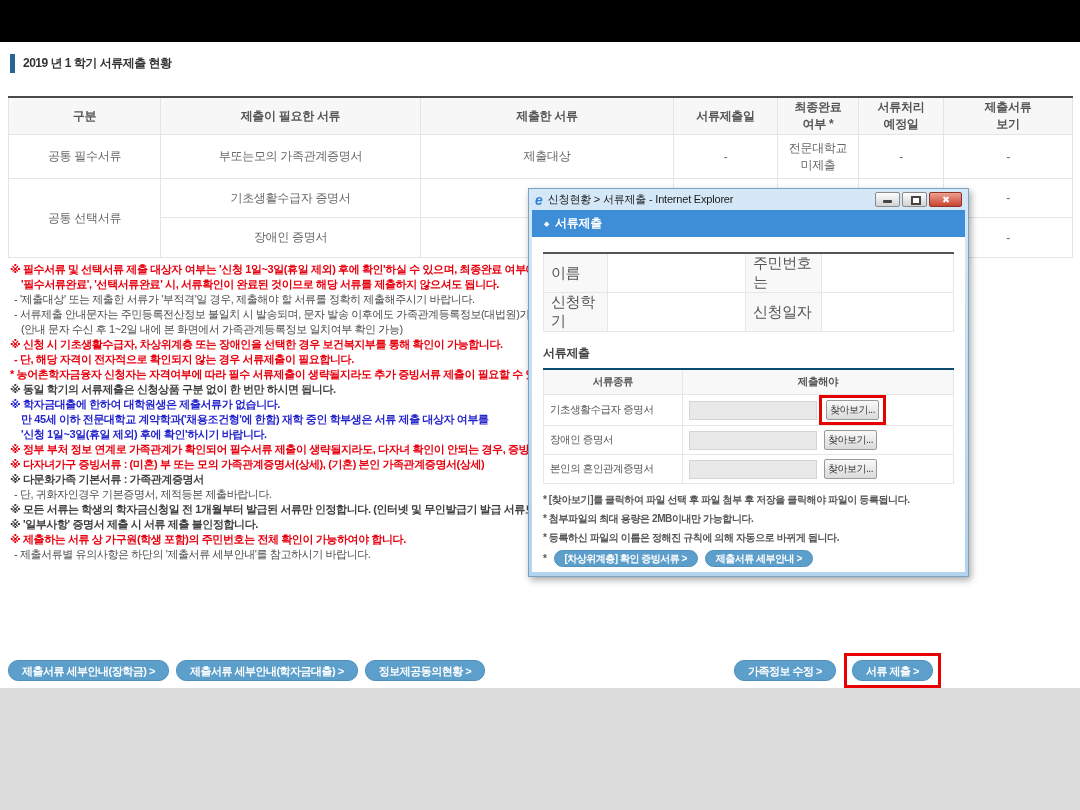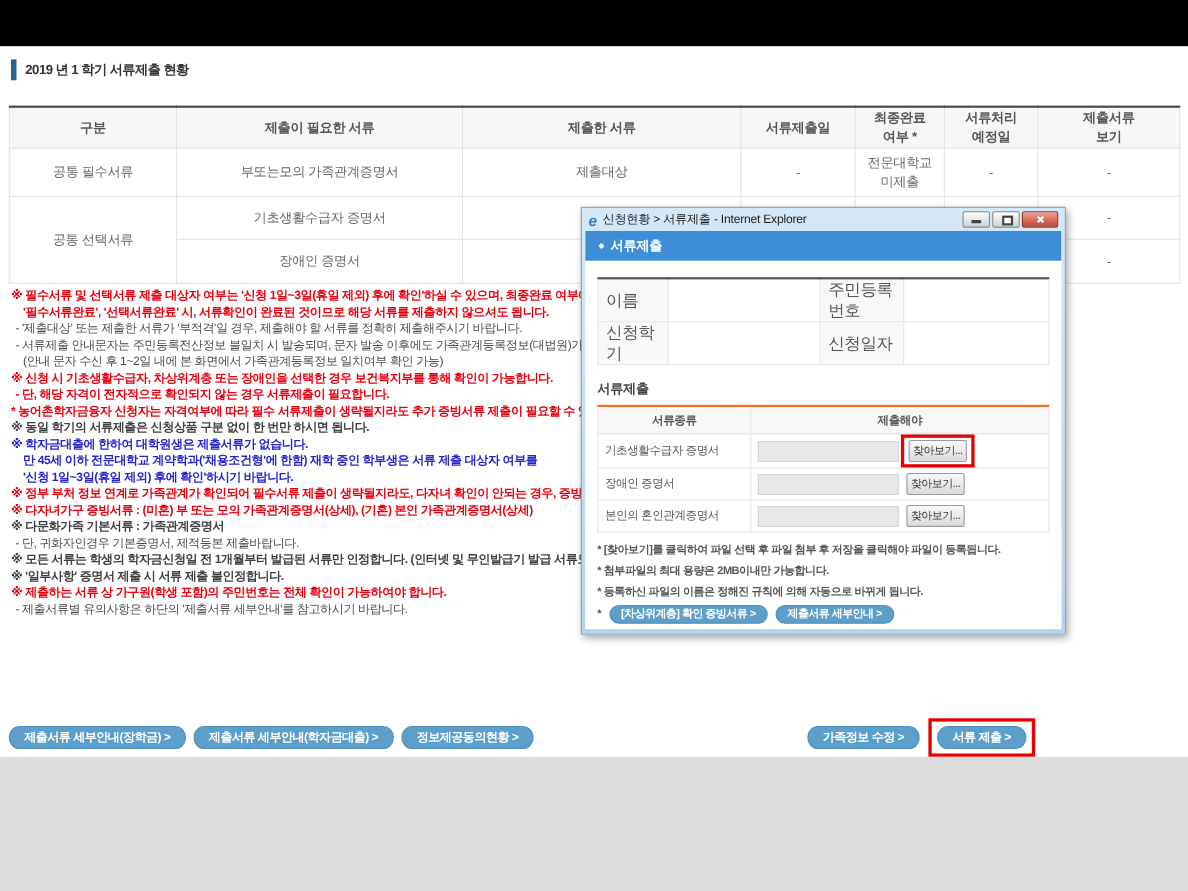--- a/index.html
+++ b/index.html
@@ -65,21 +65,21 @@
   .popup-header{height:27px;background:#3d8dd7;color:#fff;display:flex;align-items:center;gap:6px;padding:0 12px;
     font-size:12px;font-weight:bold;letter-spacing:-0.3px;}
   .popup-bullet{font-size:7px;line-height:1;}
   .popup-content{padding:15px 11px 0;}
 
   .info-table{width:100%;border-collapse:collapse;border-top:2px solid #555;font-size:15px;letter-spacing:-0.4px;table-layout:fixed;}
   .info-table td{border:1px solid #e6e6e6;height:27px;padding:0 7px;color:#555;}
   .info-table td.lbl{background:#f8f8f8;}
 
   .section-label{margin:13px 0 6px;font-size:12px;font-weight:bold;color:#444;letter-spacing:-0.3px;}
-  .attach-table{width:100%;border-collapse:collapse;border-top:2px solid #f97316;font-size:10.5px;letter-spacing:-0.4px;table-layout:fixed;}
+  .attach-table{width:100%;border-collapse:collapse;border-top:2px solid #0c4a6e;font-size:10.5px;letter-spacing:-0.4px;table-layout:fixed;}
   .attach-table th{background:#f8f8f8;border:1px solid #e6e6e6;height:22px;font-weight:bold;color:#555;}
   .attach-table td{border:1px solid #e6e6e6;height:28px;padding:0 6px;color:#555;}
   .file-row{display:flex;align-items:center;}
   .file-input{width:122px;height:15px;background:#e9e9e9;border:1px solid #d4d4d4;margin-right:4px;}
   .browse-btn{height:20px;width:53px;font-size:10px;letter-spacing:-0.5px;background:linear-gradient(#f9f9f9,#dadada);
     border:1px solid #9a9a9a;border-radius:2px;color:#333;padding:0;cursor:pointer;font-family:inherit;}
   .red-box-sm{border:3px solid #e60000;padding:2px 4px;display:inline-flex;margin-left:-2px;}
 
   .notes{margin-top:9px;font-size:10px;color:#555;letter-spacing:-0.4px;}
   .notes p{margin:0 0 5px;font-weight:bold;white-space:nowrap;}
@@ -222,21 +222,21 @@
           <colgroup>
               <col style="width:64px">
               <col style="width:138px">
               <col style="width:76px">
               <col>
             </colgroup>
           <tbody>
               <tr>
             <td class="lbl">이름</td>
             <td></td>
-            <td class="lbl">주민등록번호</td>
+            <td class="lbl">주민번호는</td>
             <td></td>
           </tr>
           <tr>
             <td class="lbl">신청학기</td>
             <td></td>
             <td class="lbl">신청일자</td>
             <td></td>
           </tr>
         </tbody>
           </table>

